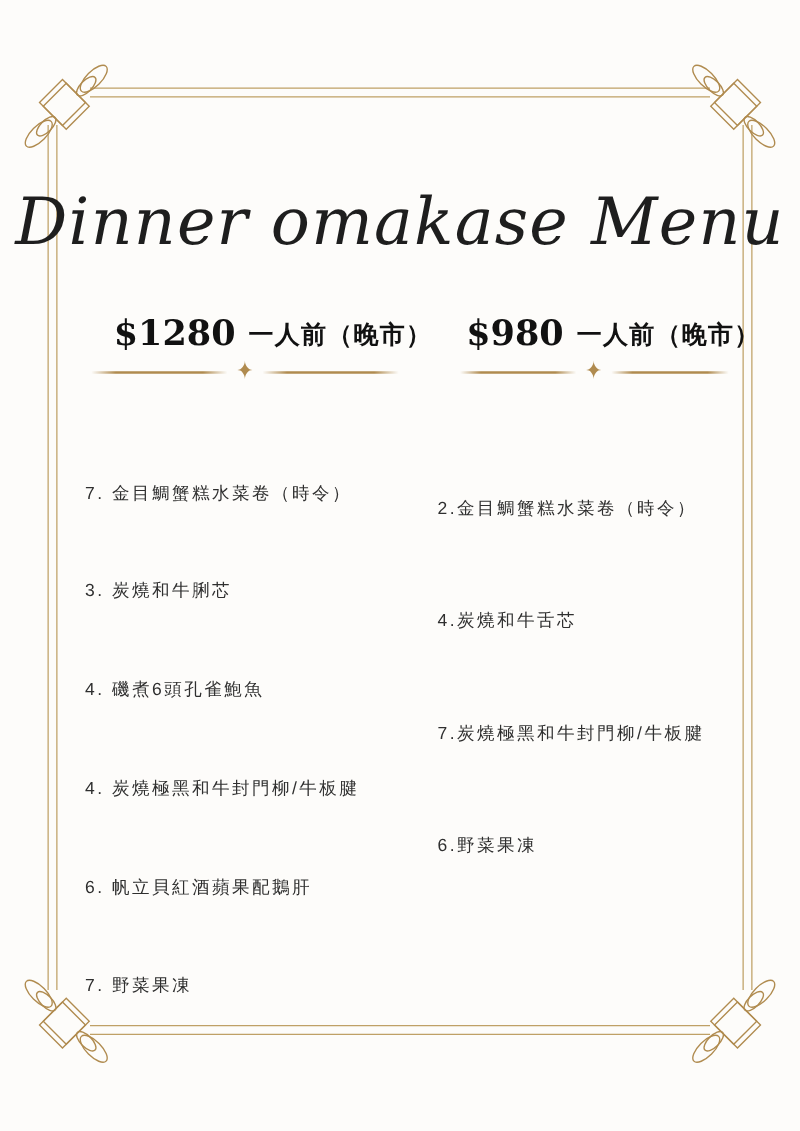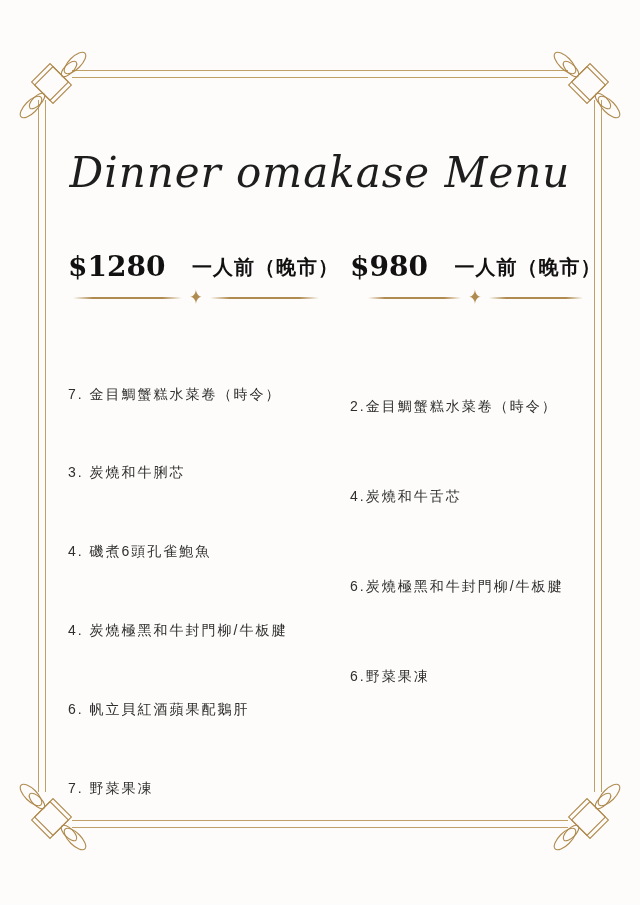--- a/index.html
+++ b/index.html
@@ -31,38 +31,38 @@
   .corner.bl{left:8px;top:772px;transform:scaleY(-1);}
   .corner.br{left:542px;top:772px;transform:scale(-1,-1);}
   .corner svg{width:100%;height:100%;display:block;}
 
   
   .title{
     position:absolute;top:148px;left:0;right:0;
     text-align:center;
     font-family:"DejaVu Serif","Liberation Serif",serif;
     font-style:italic;font-weight:500;
-    font-size:42px;color:#1e1e1e;letter-spacing:1px;
+    font-size:52px;color:#1e1e1e;letter-spacing:1px;
   }
 
   
   .col{position:absolute;top:250px;}
   .col.left{left:68px;width:256px;}
   .col.right{left:350px;width:250px;}
 
   .price-line{
     text-align:center;white-space:nowrap;color:#111;
   }
   .price{
     font-family:"DejaVu Serif","Liberation Serif",serif;
-    font-weight:700;font-size:28px;vertical-align:baseline;
+    font-weight:700;font-size:28px;vertical-align:baseline;margin-left:23px;
   }
   .serving{
     font-weight:700;font-size:20px;letter-spacing:1px;
-    vertical-align:2px;margin-left:22px;
+    vertical-align:2px;margin-left:6px;
   }
 
   .divider{
     display:flex;align-items:center;gap:7px;
     margin:7px auto 0;
   }
   .col.left .divider{width:96%;}
   .col.right .divider{width:86%;}
   .divider .seg{
     flex:1;height:1.6px;
@@ -170,21 +170,21 @@
       <span class="serving">一人前（晚市）</span>
     </div>
     <div class="divider">
       <span class="seg"></span>
       <span class="star">✦</span>
       <span class="seg"></span>
     </div>
     <ul class="items">
       <li>2.金目鯛蟹糕水菜卷（時令）</li>
       <li>4.炭燒和牛舌芯</li>
-      <li>6.炭燒極黑和牛封門柳/牛板腱</li>
+      <li>7.炭燒極黑和牛封門柳/牛板腱</li>
       <li>6.野菜果凍</li>
       
       
       
       
     </ul>
   </div>
 
 </div>
 

